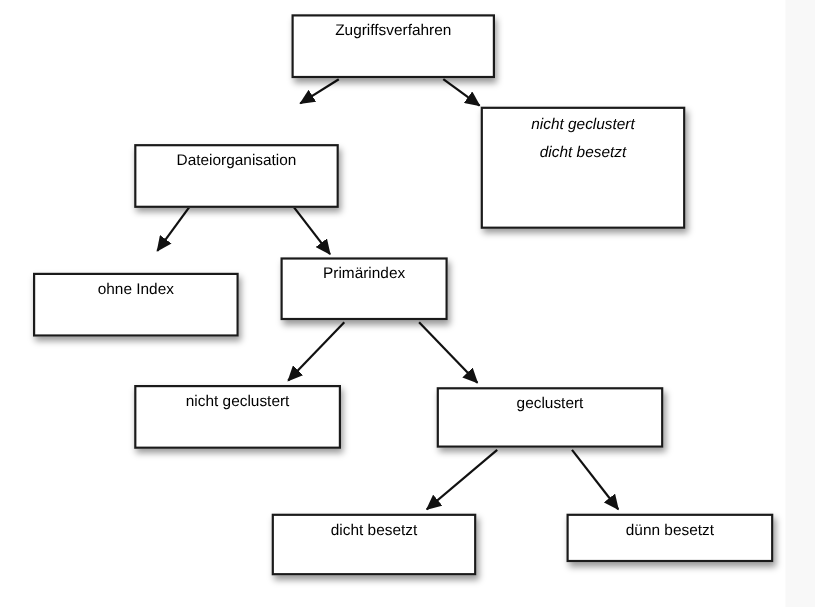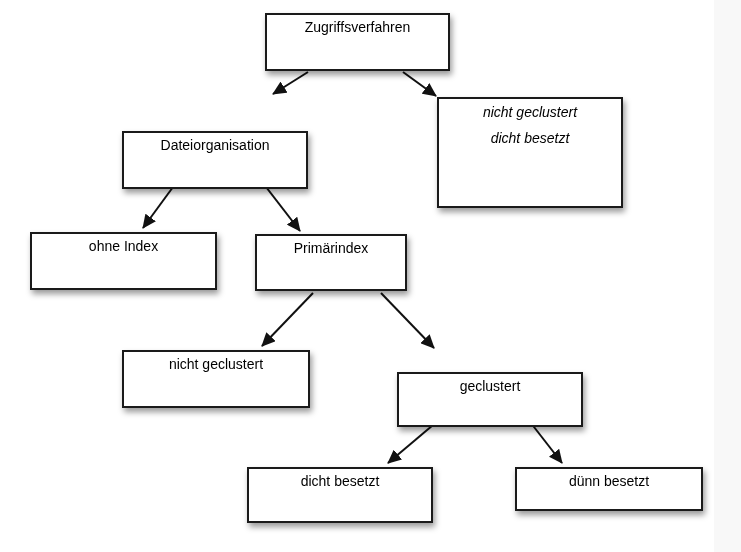--- a/index.html
+++ b/index.html
@@ -43,24 +43,24 @@
     justify-content: flex-start;
     text-align: center;
     color: #000000;
     font-size: 14px;
     line-height: 24px;
   }
   .node .ital { font-style: italic; }
   #node-zugriffsverfahren { left: 265px; top: 13px;  width: 185px; height: 58px; }
   #node-dateiorganisation { left: 122px; top: 97px;  width: 186px; height: 58px; margin-top: 34px; }
   #node-zugriffspfad      { left: 437px; top: 97px;  width: 186px; height: 111px; line-height: 26px; }
-  #node-ohne-index        { left: 30px;  top: 232px; width: 187px; height: 58px; }
+  #node-ohne-index        { left: 30px;  top: 248px; width: 187px; height: 58px; }
   #node-primaerindex      { left: 255px; top: 234px; width: 152px; height: 57px; }
   #node-nicht-geclustert  { left: 122px; top: 350px; width: 188px; height: 58px; }
-  #node-geclustert        { left: 397px; top: 372px; width: 186px; height: 55px; }
+  #node-geclustert        { left: 397px; top: 352px; width: 206px; height: 55px; }
   #node-dicht-besetzt     { left: 247px; top: 467px; width: 186px; height: 56px; }
   #node-duenn-besetzt     { left: 515px; top: 467px; width: 188px; height: 44px; }
 </style>
 </head>
 <body>
 
 <div class="canvas">
 
   <div class="right-margin"></div>
 

